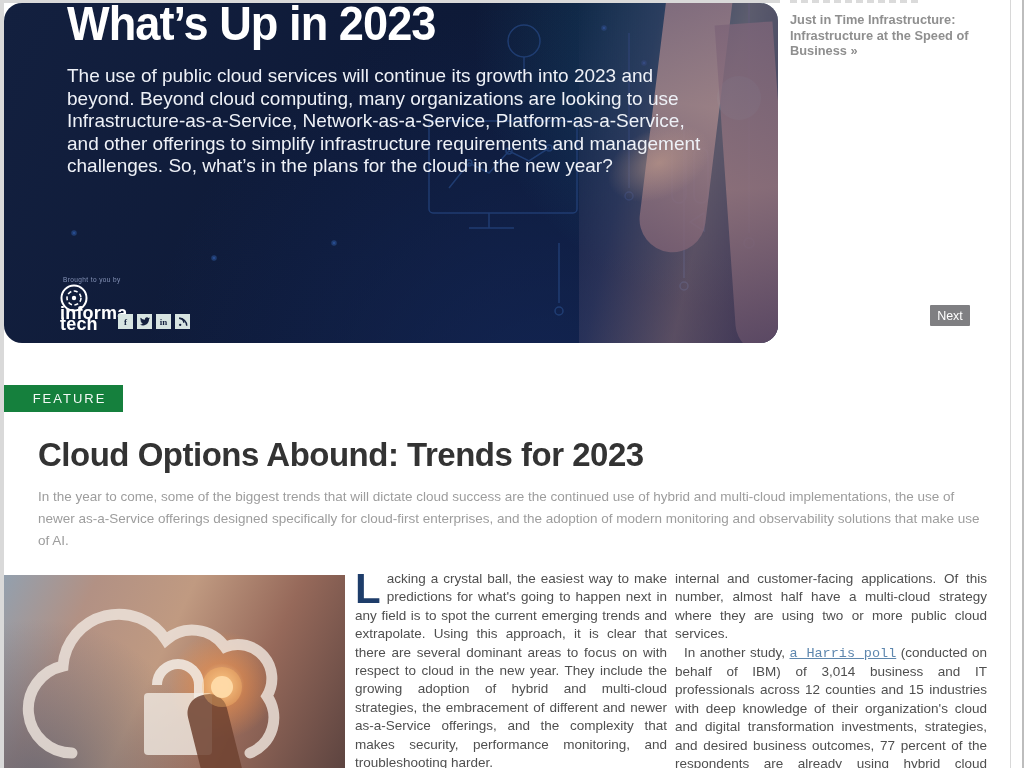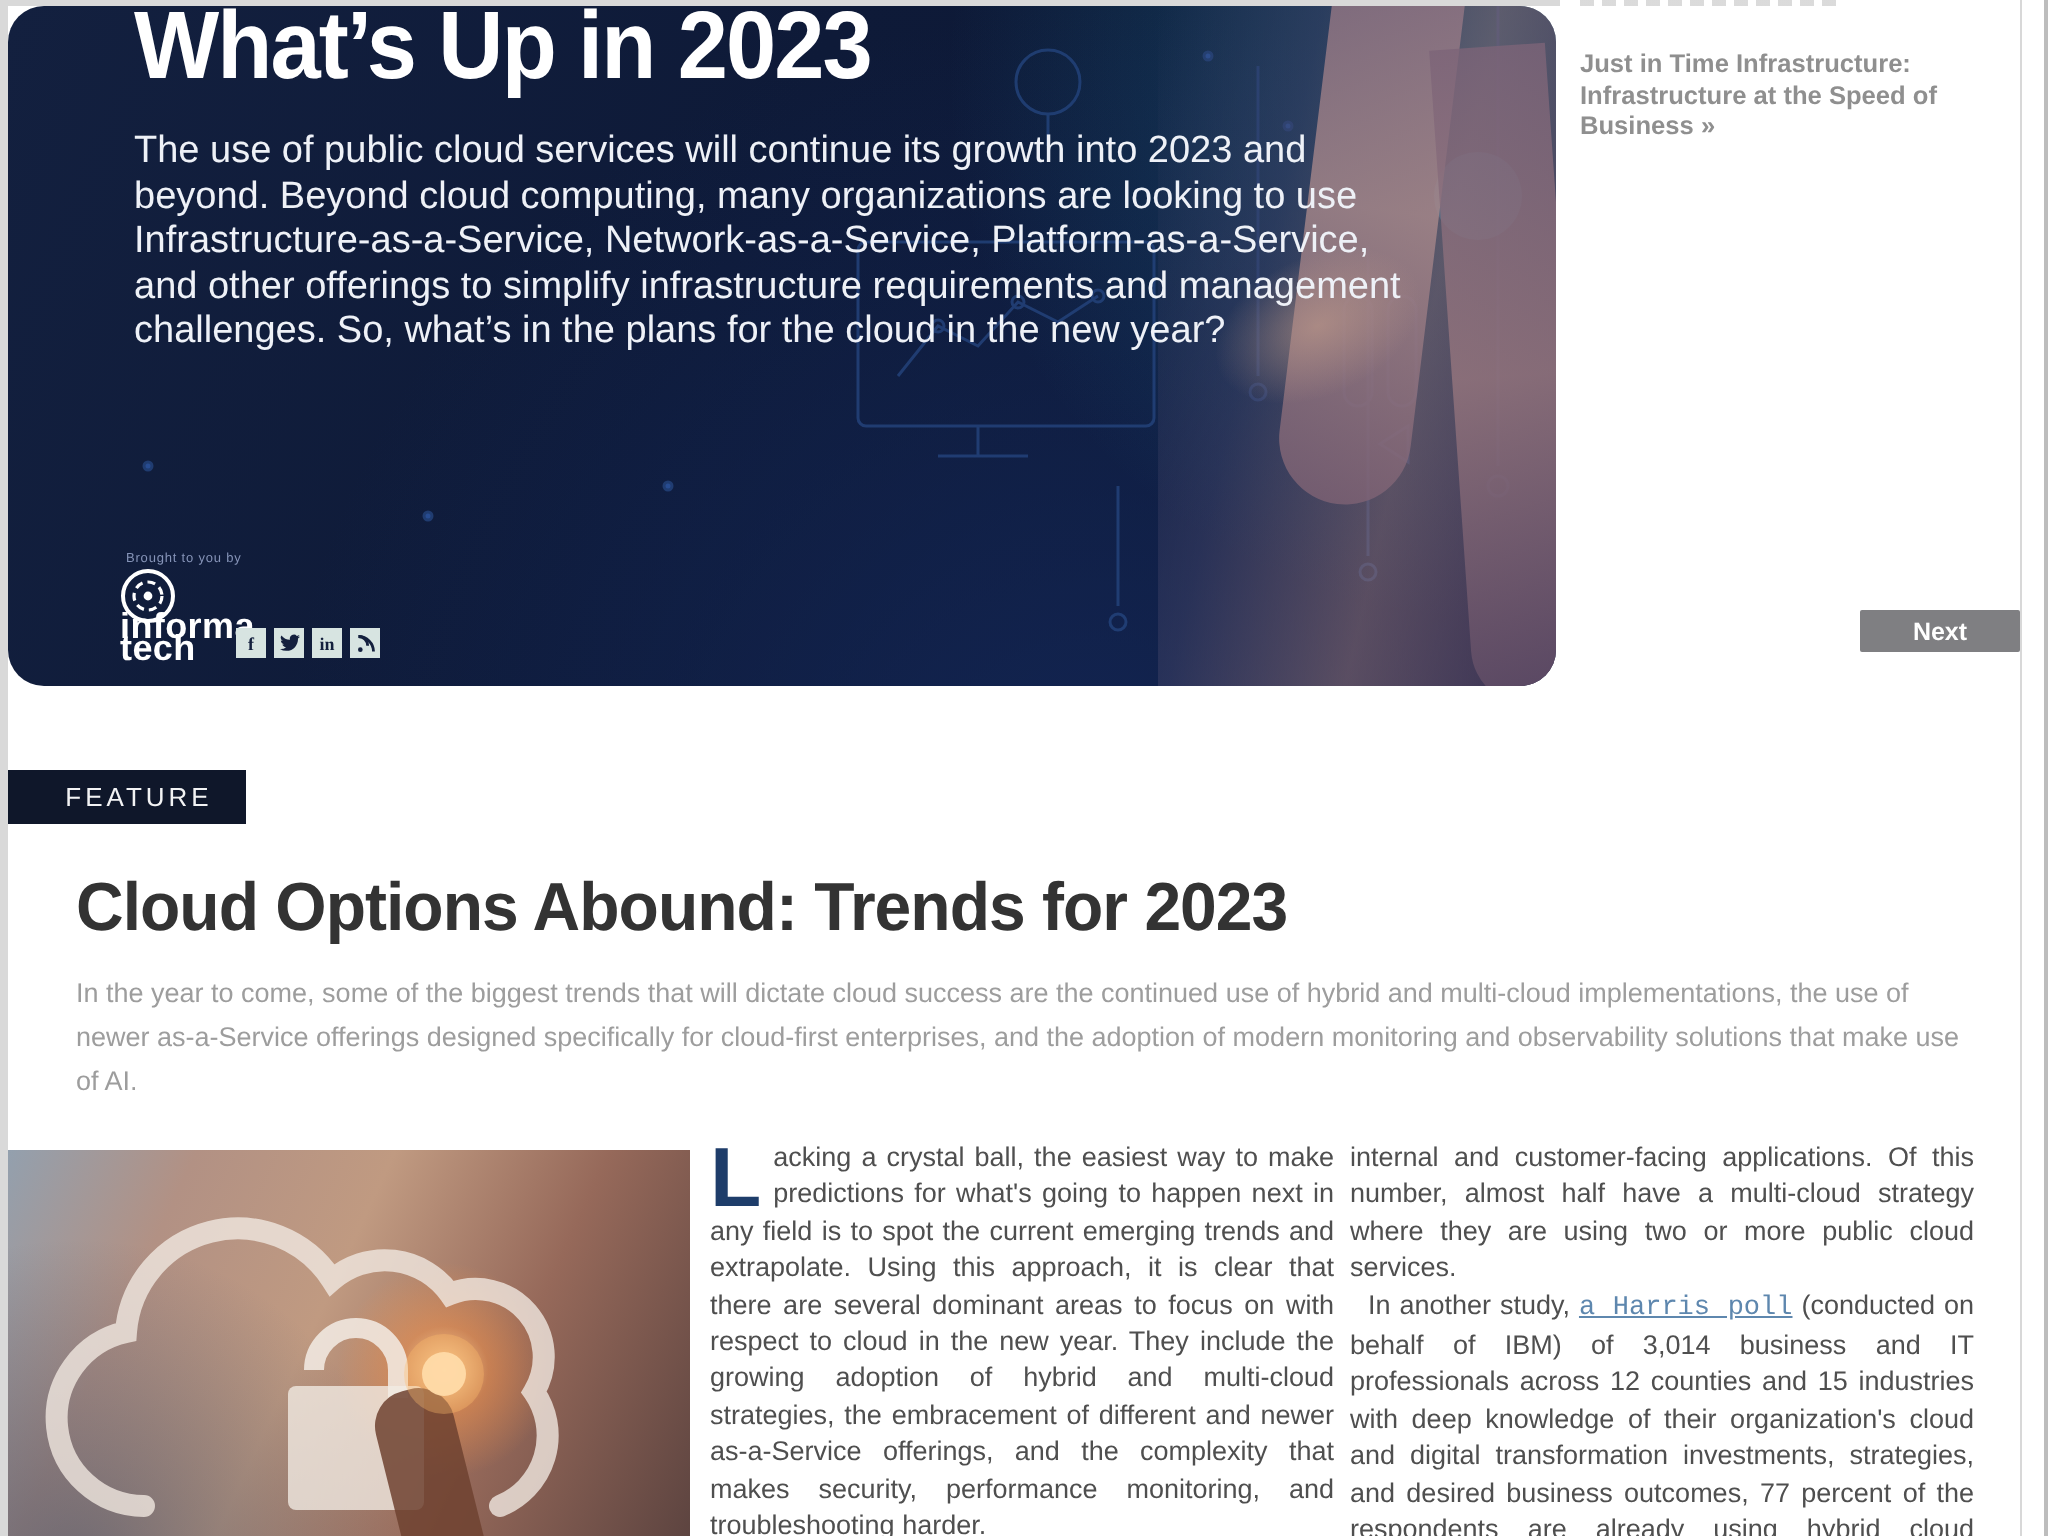--- a/index.html
+++ b/index.html
@@ -55,30 +55,30 @@
   .social-row{position:absolute;left:114px;top:311px;display:flex;gap:4px;}
   .social-box{width:15px;height:15px;background:#d7e4e1;display:flex;align-items:center;
     justify-content:center;color:#14203e;font-weight:bold;font-size:9px;font-family:"Liberation Serif",serif;}
 
   
   .sidebar{position:absolute;left:790px;top:0;width:220px;}
   .sidebar-crop{position:absolute;left:0;top:0;width:128px;height:3px;opacity:.55;
     background:repeating-linear-gradient(90deg,#bdbdbd 0 7px,transparent 7px 11px);}
   .side-link{color:#8f8f8f;font-weight:bold;font-size:12.8px;line-height:15.5px;
     margin-bottom:13px;cursor:pointer;}
-  .sidebar-links{padding-top:24px;}
+  .sidebar-links{padding-top:12px;}
   .next-btn{
-    position:absolute;left:930px;top:305px;width:80px;height:21px;background:#7f7f82;
-    color:#ffffff;font-weight:bold;font-size:12.5px;display:flex;align-items:center;
+    position:absolute;left:930px;top:305px;width:40px;height:21px;background:#7f7f82;
+    color:#ffffff;font-weight:normal;font-size:12.5px;display:flex;align-items:center;
     justify-content:center;cursor:pointer;border-radius:1px;
   }
 
   
   .feature-badge{
-    position:absolute;left:4px;top:385px;width:119px;height:27px;background:#0f172a;
+    position:absolute;left:4px;top:385px;width:119px;height:27px;background:#15803d;
     color:rgba(255,255,255,.95);font-size:13px;letter-spacing:2px;
     display:flex;align-items:center;justify-content:center;padding-left:12px;box-sizing:border-box;
   }
   .headline{
     position:absolute;left:38px;top:435px;color:#333333;font-weight:bold;
     font-size:34px;letter-spacing:-.5px;transform:scaleX(.97);transform-origin:left top;
     white-space:nowrap;
   }
   .subtitle{
     position:absolute;left:38px;top:486px;width:952px;color:#9d9d9d;

